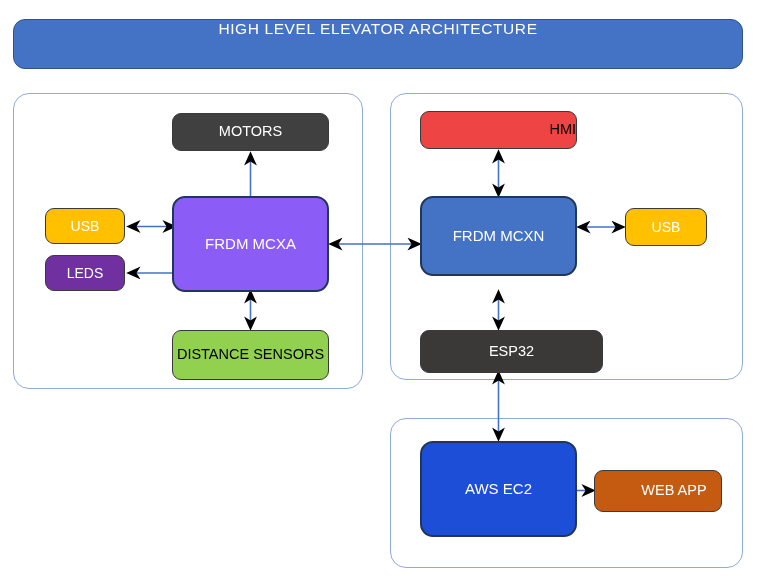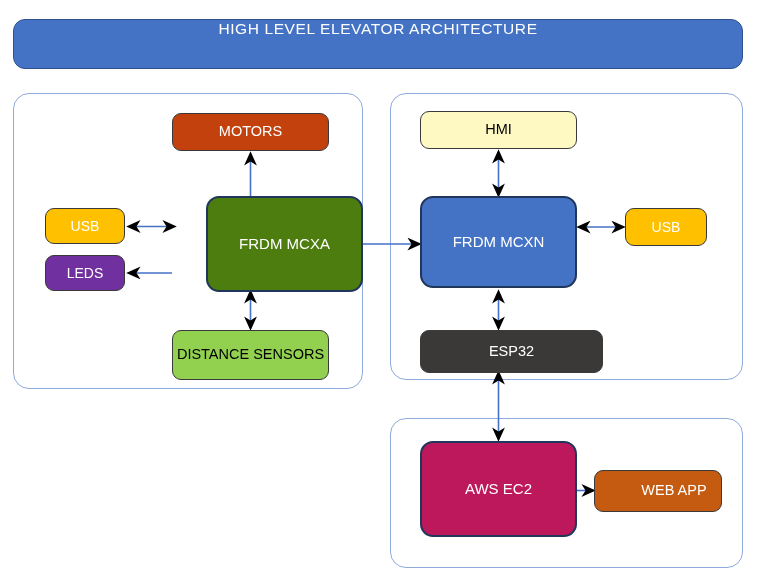--- a/index.html
+++ b/index.html
@@ -71,21 +71,21 @@
   .node.small { font-size: 14px; justify-content: center; }
 
   
   #node-motors   { left: 172px; top: 113px; width: 157px; height: 38px; }
   #node-mcxa     { left: 172px; top: 196px; width: 157px; height: 96px; }
   #node-usb-a    { left: 45px;  top: 208px; width: 80px;  height: 36px; }
   #node-leds     { left: 45px;  top: 255px; width: 80px;  height: 36px; }
   #node-distance { left: 172px; top: 330px; width: 157px; height: 50px; }
 
   #node-hmi      { left: 420px; top: 111px; width: 157px; height: 38px; }
-  #node-mcxn     { left: 420px; top: 196px; width: 157px; height: 92px; }
+  #node-mcxn     { left: 420px; top: 196px; width: 157px; height: 80px; }
   #node-usb-n    { left: 625px; top: 208px; width: 82px;  height: 38px; }
   #node-esp32    { left: 420px; top: 330px; width: 183px; height: 43px; }
 
   #node-aws      { left: 420px; top: 441px; width: 157px; height: 96px; }
   #node-webapp   { left: 594px; top: 470px; width: 128px; height: 42px; padding-left: 32px; }
 
   
   #arrows {
     position: absolute;
     left: 0;
@@ -133,57 +133,57 @@
 
     <line x1="581" y1="227" x2="621" y2="227" stroke="#4472C4" stroke-width="1.6" marker-end="url(#ah-end)" marker-start="url(#ah-start)"></line>
 
     <line x1="498.5" y1="294" x2="498.5" y2="326" stroke="#4472C4" stroke-width="1.6" marker-end="url(#ah-end)" marker-start="url(#ah-start)"></line>
 
     <line x1="498.5" y1="375" x2="498.5" y2="437" stroke="#4472C4" stroke-width="1.6" marker-end="url(#ah-end)" marker-start="url(#ah-start)"></line>
 
     <line x1="577" y1="490.5" x2="591" y2="490.5" stroke="#4472C4" stroke-width="1.6" marker-end="url(#ah-end)"></line>
   </svg>
 
-  <div class="node" id="node-motors" style="background: #c2410c; color: rgb(255, 255, 255); border: 1px solid rgb(58, 58, 58);">
+  <div class="node" id="node-motors" style="background: #404040; color: rgb(255, 255, 255); border: 1px solid rgb(58, 58, 58);">
     <span>MOTORS</span>
   </div>
 
-  <div class="node proc" id="node-mcxa" style="background: #4d7c0f; color: rgb(255, 255, 255); margin-left: 34px;">
+  <div class="node proc" id="node-mcxa" style="background: #8b5cf6; color: rgb(255, 255, 255);">
     <span>FRDM MCXA</span>
   </div>
 
   <div class="node small" id="node-usb-a" style="background: rgb(255, 192, 0); color: rgb(255, 255, 255); border: 1px solid rgb(58, 58, 58);">
     <span>USB</span>
   </div>
 
   <div class="node small" id="node-leds" style="background: rgb(112, 48, 160); color: rgb(255, 255, 255); border: 1px solid rgb(58, 58, 58);">
     <span>LEDS</span>
   </div>
 
   <div class="node" id="node-distance" style="background: rgb(146, 208, 80); color: rgb(0, 0, 0); border: 1px solid rgb(58, 58, 58);">
     <span>DISTANCE SENSORS</span>
   </div>
 
-  <div class="node" id="node-hmi" style="background: #fef9c3; color: rgb(0, 0, 0); border: 1px solid rgb(58, 58, 58);">
+  <div class="node" id="node-hmi" style="background: #ef4444; color: rgb(0, 0, 0); border: 1px solid rgb(58, 58, 58); justify-content: flex-end;">
     <span>HMI</span>
   </div>
 
   <div class="node proc" id="node-mcxn" style="background: rgb(68, 114, 196); color: rgb(255, 255, 255);">
     <span>FRDM MCXN</span>
   </div>
 
   <div class="node small" id="node-usb-n" style="background: rgb(255, 192, 0); color: rgb(255, 255, 255); border: 1px solid rgb(58, 58, 58);">
     <span>USB</span>
   </div>
 
   <div class="node" id="node-esp32" style="background: rgb(59, 56, 56); color: rgb(255, 255, 255); border: 1px solid rgb(58, 58, 58);">
     <span>ESP32</span>
   </div>
 
-  <div class="node proc" id="node-aws" style="background: #be185d; color: rgb(255, 255, 255);">
+  <div class="node proc" id="node-aws" style="background: #1d4ed8; color: rgb(255, 255, 255);">
     <span>AWS EC2</span>
   </div>
 
   <div class="node" id="node-webapp" style="background: rgb(197, 90, 17); color: rgb(255, 255, 255); border: 1px solid rgb(58, 58, 58);">
     <span>WEB APP</span>
   </div>
 
 </div>
 
 </body></html>

